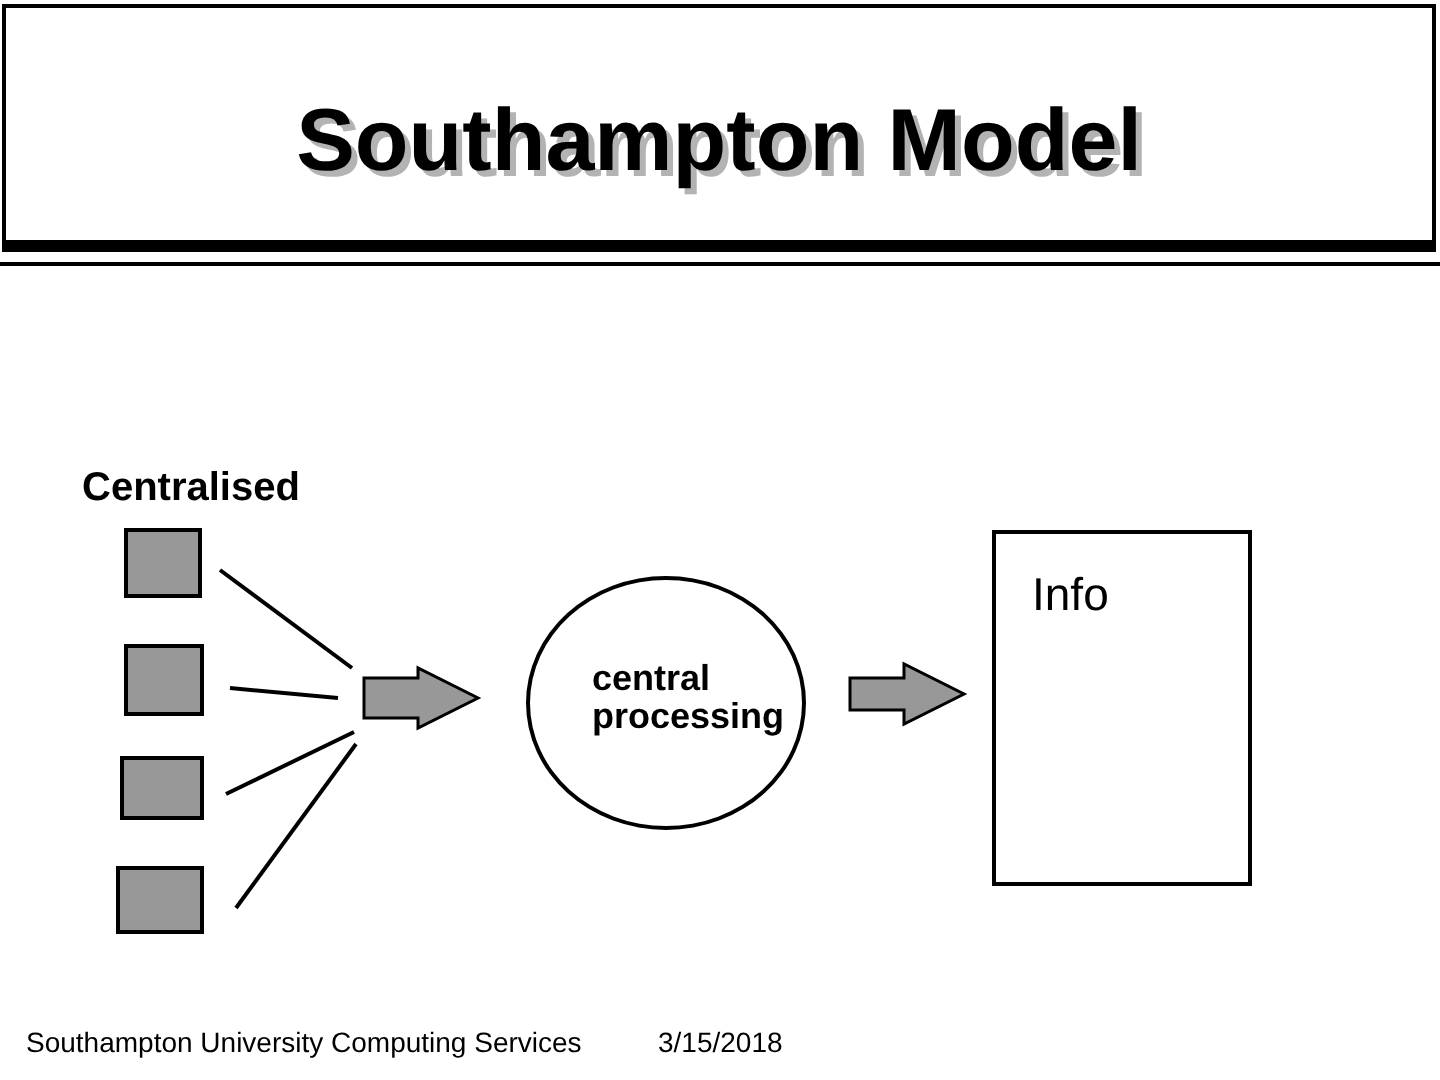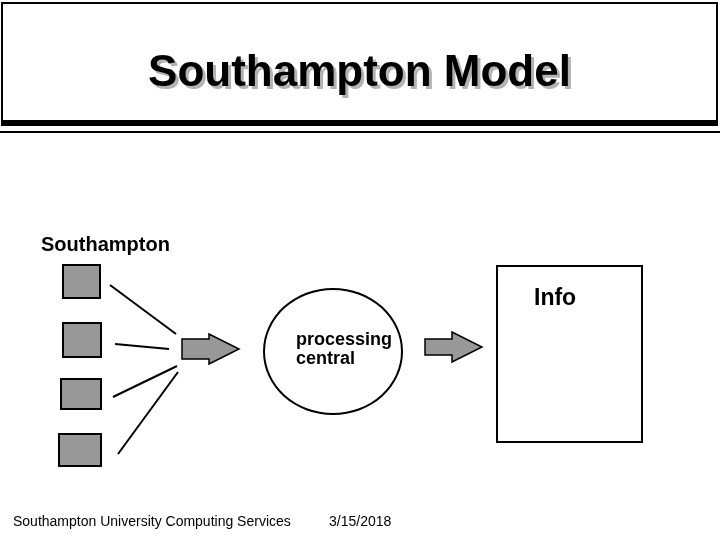--- a/index.html
+++ b/index.html
@@ -50,63 +50,63 @@
   svg.connectors polygon { fill:var(--shape-fill); stroke:var(--outline); stroke-width:1.5; }
 
   .circle {
     position:absolute; left:263px; top:288px; width:140px; height:127px;
     border:2px solid var(--outline); border-radius:50%; background:var(--background);
   }
   .circle-text { position:absolute; left:31px; top:40px; font-size:18px; font-weight:bold; line-height:19px; white-space:nowrap; }
   .tline { display:block; }
 
   .info-box {
-    position:absolute; left:496px; top:265px; width:147px; height:178px;
+    position:absolute; left:496px; top:265px; width:130px; height:178px;
     border:2px solid var(--outline); background:var(--background);
-    padding:16px 0 0 36px; font-size:23px; line-height:28px;font-weight:bold;
+    padding:16px 0 0 18px; font-size:23px; line-height:28px;
   }
   .iline { display:block; }
 
   
   .footer { position:absolute; left:0; top:514px; width:720px; height:20px; font-size:14px; line-height:1; }
   .footer-org { position:absolute; left:13px; white-space:nowrap; }
   .footer-date { position:absolute; left:329px; white-space:nowrap; }
 </style>
 </head>
 <body>
 
 <div class="slide">
 
   <div class="title-box">
     <h1 class="title">Southampton Model</h1>
   </div>
   <div class="title-underline"></div>
 
-  <div class="departments-label">Southampton</div>
+  <div class="departments-label">Centralised</div>
 
   <div class="diagram">
 
     <div class="square sq1"></div>
     <div class="square sq2"></div>
     <div class="square sq3"></div>
     <div class="square sq4"></div>
 
     <svg class="connectors" viewBox="0 0 720 540">
       <line x1="110" y1="285" x2="176" y2="334"></line>
       <line x1="115" y1="344" x2="169" y2="349"></line>
       <line x1="113" y1="397" x2="177" y2="366"></line>
       <line x1="118" y1="454" x2="178" y2="372"></line>
       <polygon points="182,339 209,339 209,334 239,349 209,364 209,359 182,359"></polygon>
       <polygon points="425,339 452,339 452,332 482,347 452,362 452,355 425,355"></polygon>
     </svg>
 
     <div class="circle">
       <div class="circle-text">
+        <span class="tline">central</span>
         <span class="tline">processing</span>
-        <span class="tline">central</span>
       </div>
     </div>
 
     <div class="info-box">
       <span class="iline">Info</span>
     </div>
 
   </div>
 
   <div class="footer">

